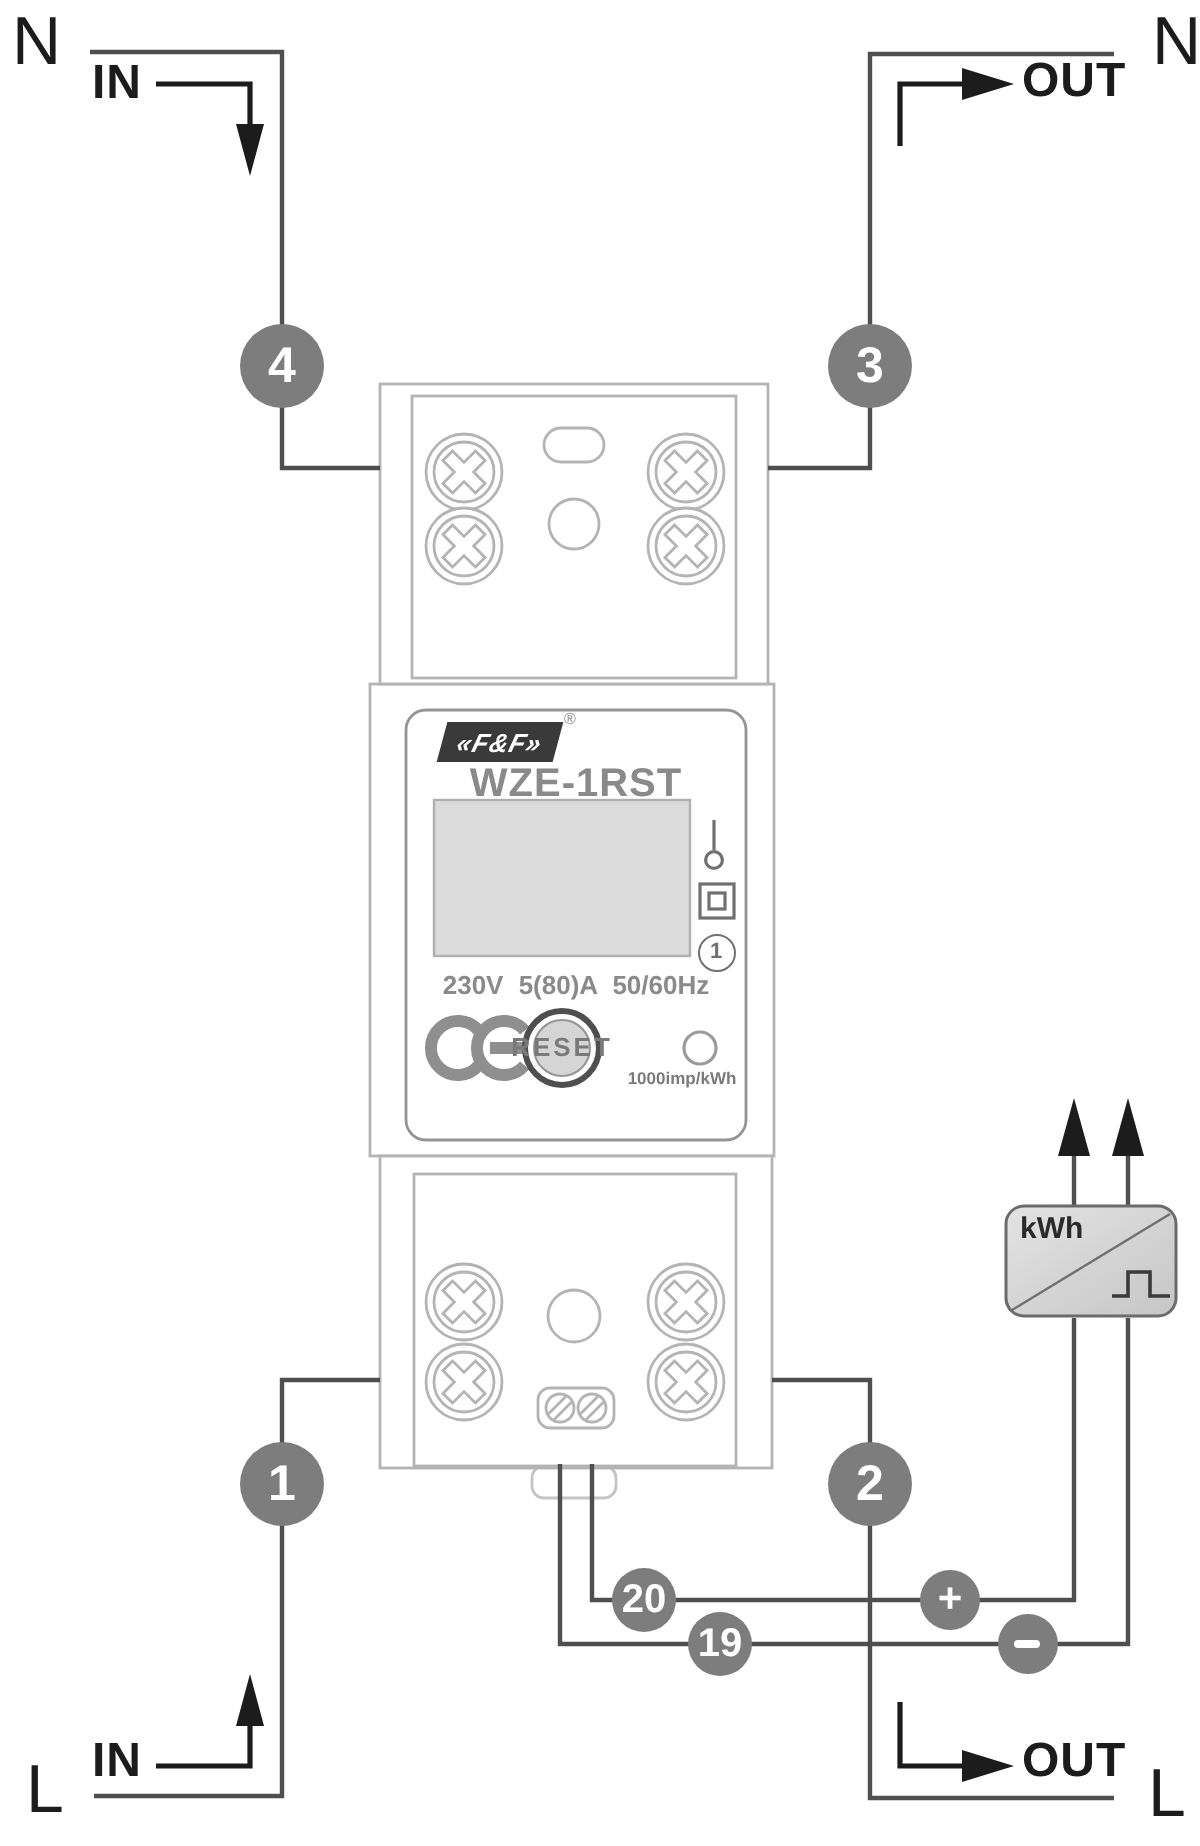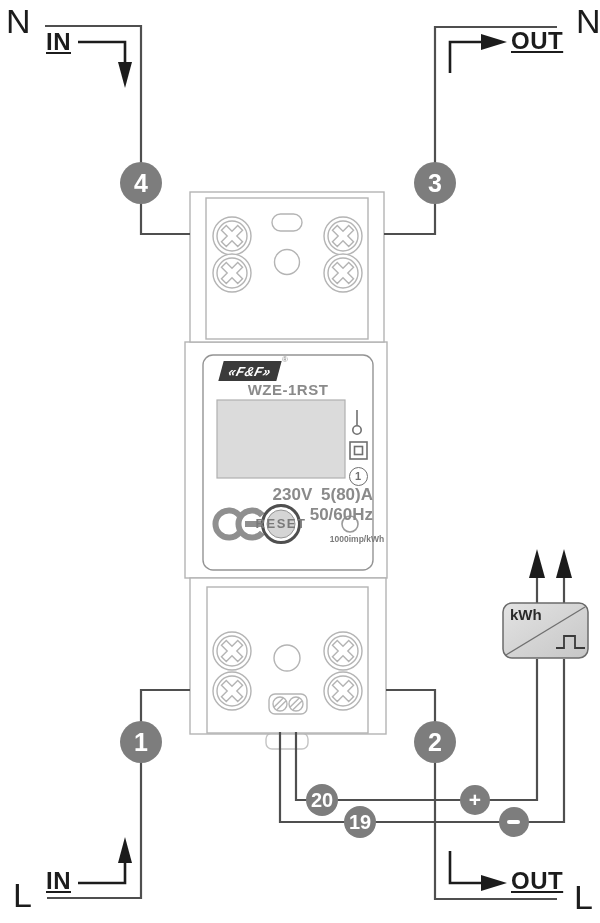--- a/index.html
+++ b/index.html
@@ -4,35 +4,35 @@
 <style>
   html,body{margin:0;padding:0;background:#fff;}
   #stage{
     position:relative;width:600px;height:923px;background:#ffffff;overflow:hidden;
     font-family:"Liberation Sans", sans-serif;
   }
   #stage svg{position:absolute;left:0;top:0;}
   .abs{position:absolute;}
   .lbl{color:#1c1c1c;white-space:nowrap;}
   .line-label{font-size:34px;font-weight:400;}
-  .dir-label{font-size:24px;font-weight:bold;letter-spacing:0.5px;text-decoration:underline;}
+  .dir-label{font-size:24px;font-weight:bold;letter-spacing:0.5px;}
   .badge{
     position:absolute;border-radius:50%;background:#7d7d7d;color:#fff;
     display:flex;align-items:center;justify-content:center;font-weight:bold;
   }
   .badge.big{width:42px;height:42px;font-size:25px;}
   .badge.small{width:32px;height:32px;font-size:20px;}
   .badge.sign{width:30px;height:30px;font-size:21px;}
   .minus-bar{width:13px;height:4px;background:#fff;border-radius:2px;}
   .gray-bold{color:#8a8a8a;font-weight:bold;}
   .center-col{left:203px;width:170px;text-align:center;}
-  .model{font-size:15px;letter-spacing:0.5px;}
-  .ratings{font-size:17px;word-spacing:4px;text-align:right;}
+  .model{font-size:20px;letter-spacing:0.5px;}
+  .ratings{font-size:13px;word-spacing:4px;}
   .reset-label{font-size:13px;color:#7a7a7a;letter-spacing:1.5px;font-weight:bold;}
-  .imp-label{font-size:8.5px;color:#7a7a7a;font-weight:bold;text-align:center;margin-left:16px;}
+  .imp-label{font-size:8.5px;color:#7a7a7a;font-weight:bold;text-align:center;}
   .logo{
     background:#3a3a3a;color:#ffffff;transform:skewX(-15deg);
     display:flex;align-items:center;justify-content:center;
     font-weight:bold;font-style:italic;font-size:13px;letter-spacing:0.5px;
   }
   .reg{font-size:8px;color:#8a8a8a;}
   .kwh-label{font-size:15px;font-weight:700;color:#2a2a2a;}
   .phase-badge{
     border:1.6px solid #707070;border-radius:50%;color:#707070;
     display:flex;align-items:center;justify-content:center;

